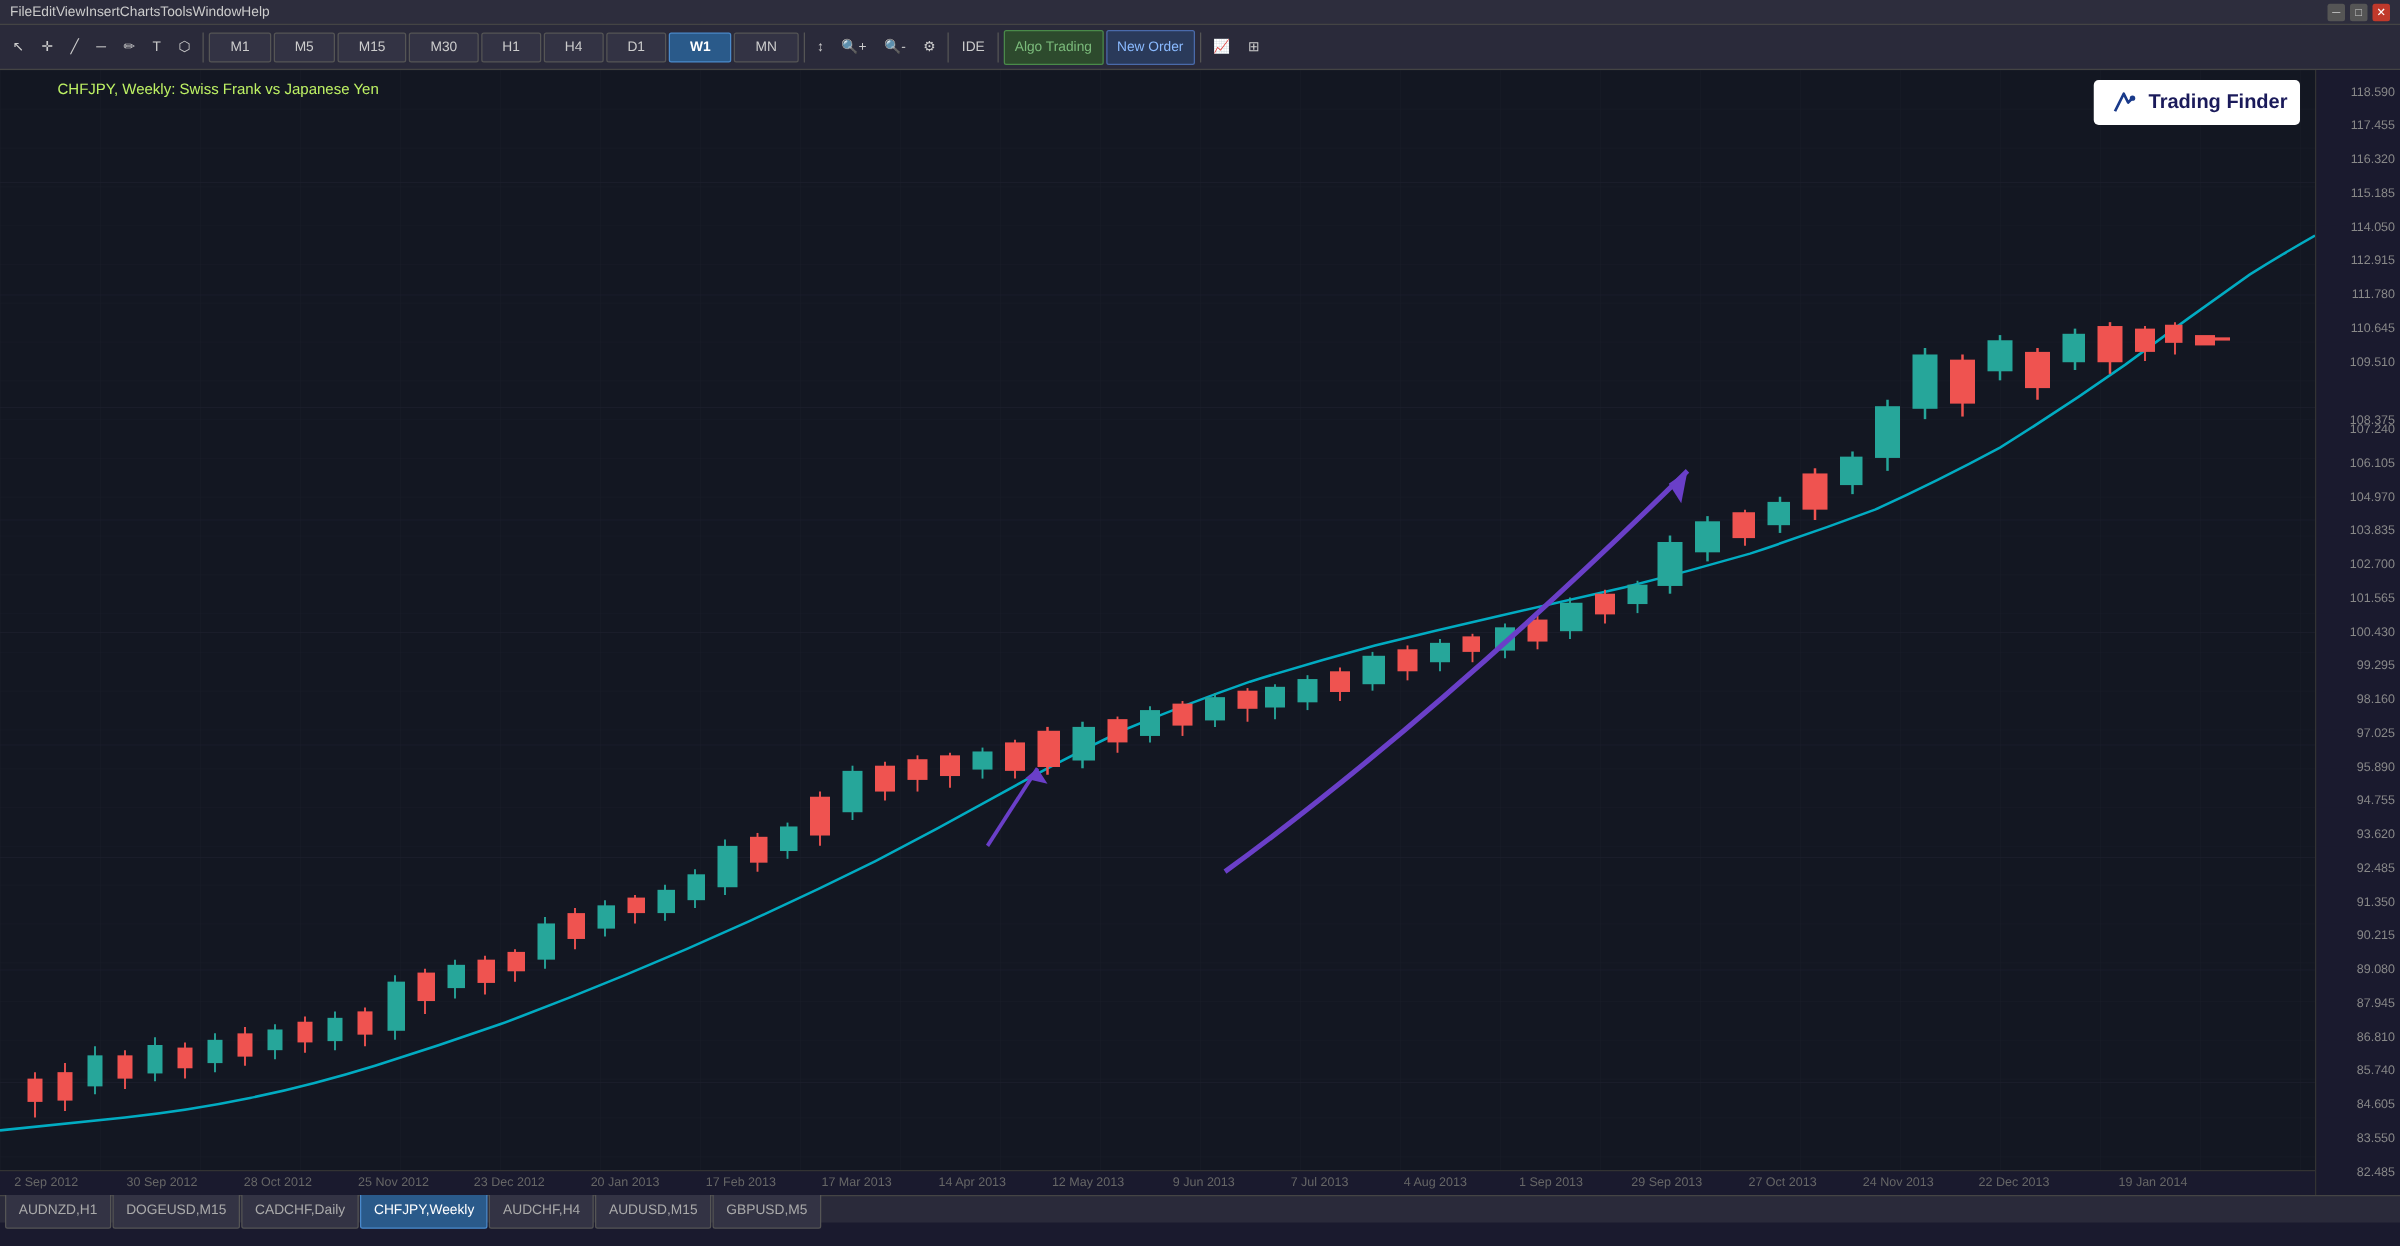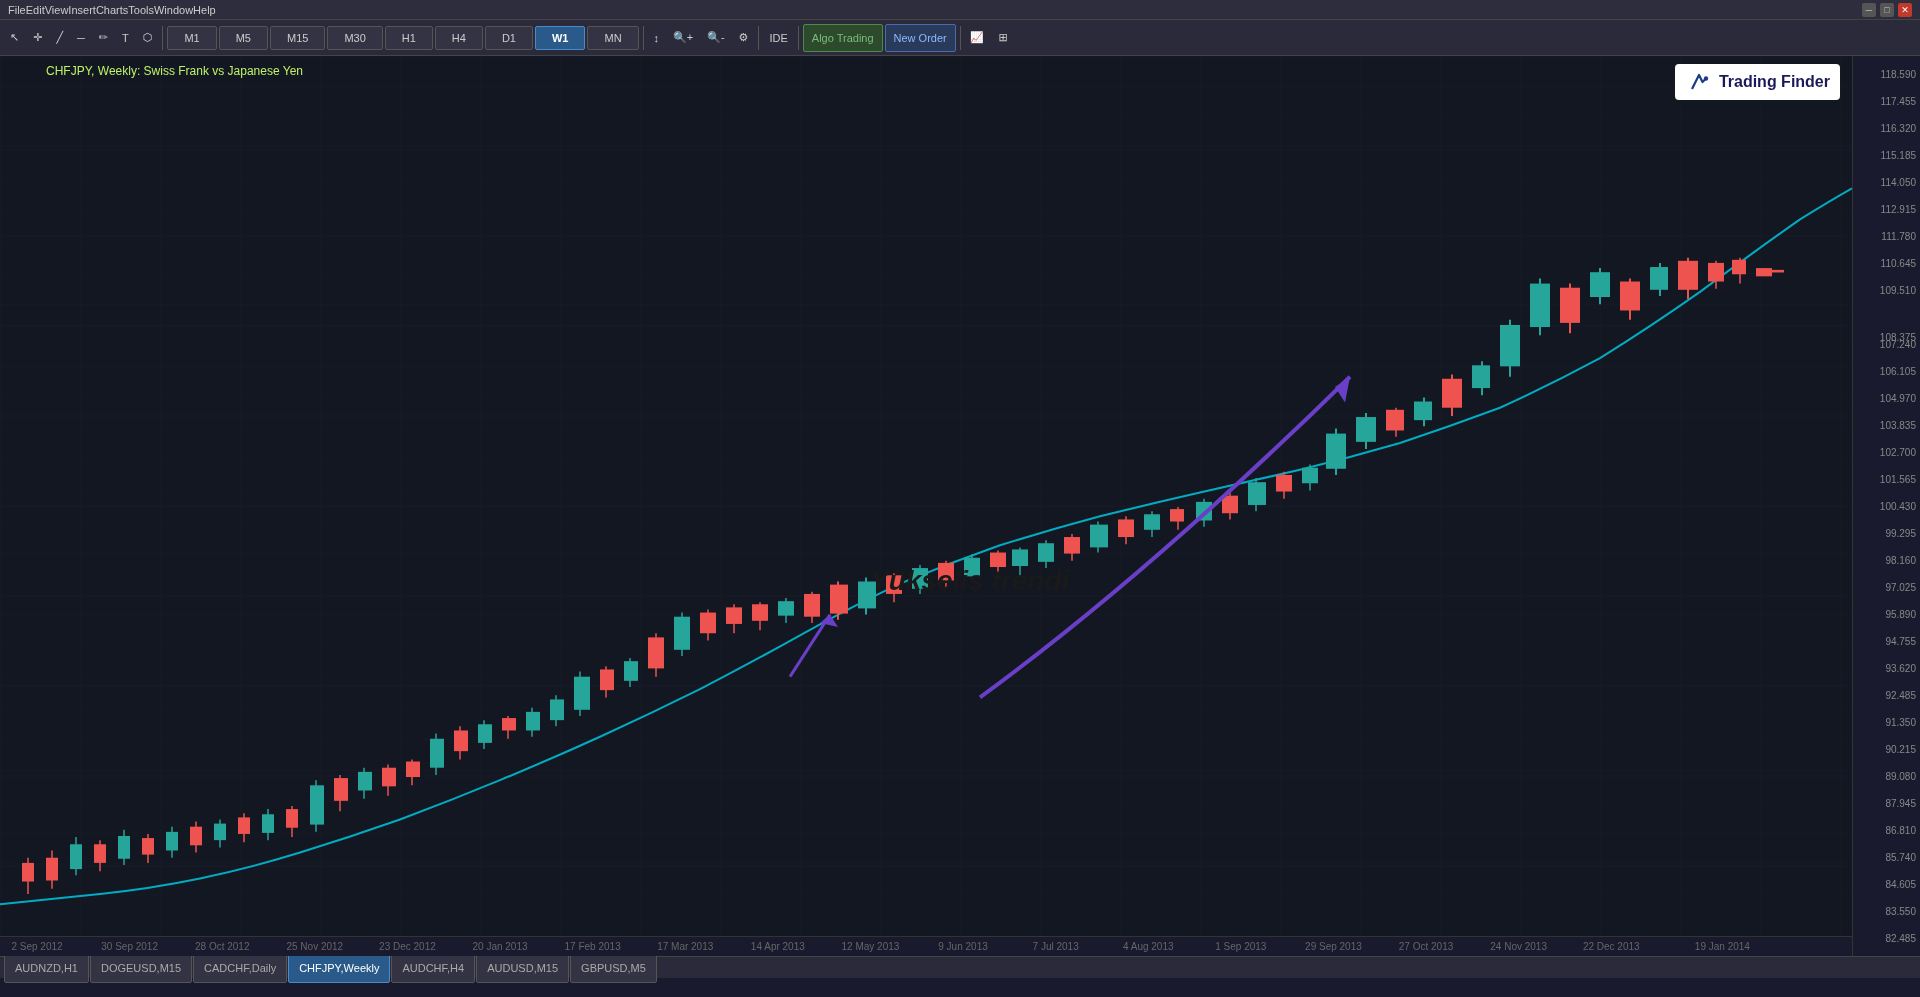--- a/index.html
+++ b/index.html
@@ -488,23 +488,20 @@
 
       <path d="M 790 600 Q 810 570 830 540" fill="none" stroke="#6a3fc8" stroke-width="3"></path>
       <polygon points="830,540 820,548 838,552" fill="#6a3fc8"></polygon>
 
       <path d="M 980 620 Q 1150 500 1350 310" fill="none" stroke="#6a3fc8" stroke-width="4"></path>
       <polygon points="1350,310 1335,320 1345,335" fill="#6a3fc8"></polygon>
     </svg>
   </div>
 
 
-  <div class="annotation-text" style="left:870px; top:505px;">
-    <span style="color:#1a1a1a; font-weight:bold; font-size:28px; font-style:italic;">Yükseliş trendi</span>
-  </div>
 
   <div id="price-axis">
     <div class="price-label" style="top:2%;">118.590</div>
     <div class="price-label" style="top:5%;">117.455</div>
     <div class="price-label" style="top:8%;">116.320</div>
     <div class="price-label" style="top:11%;">115.185</div>
     <div class="price-label" style="top:14%;">114.050</div>
     <div class="price-label" style="top:17%;">112.915</div>
     <div class="price-label" style="top:20%;">111.780</div>
     <div class="price-label" style="top:23%;">110.645</div>

